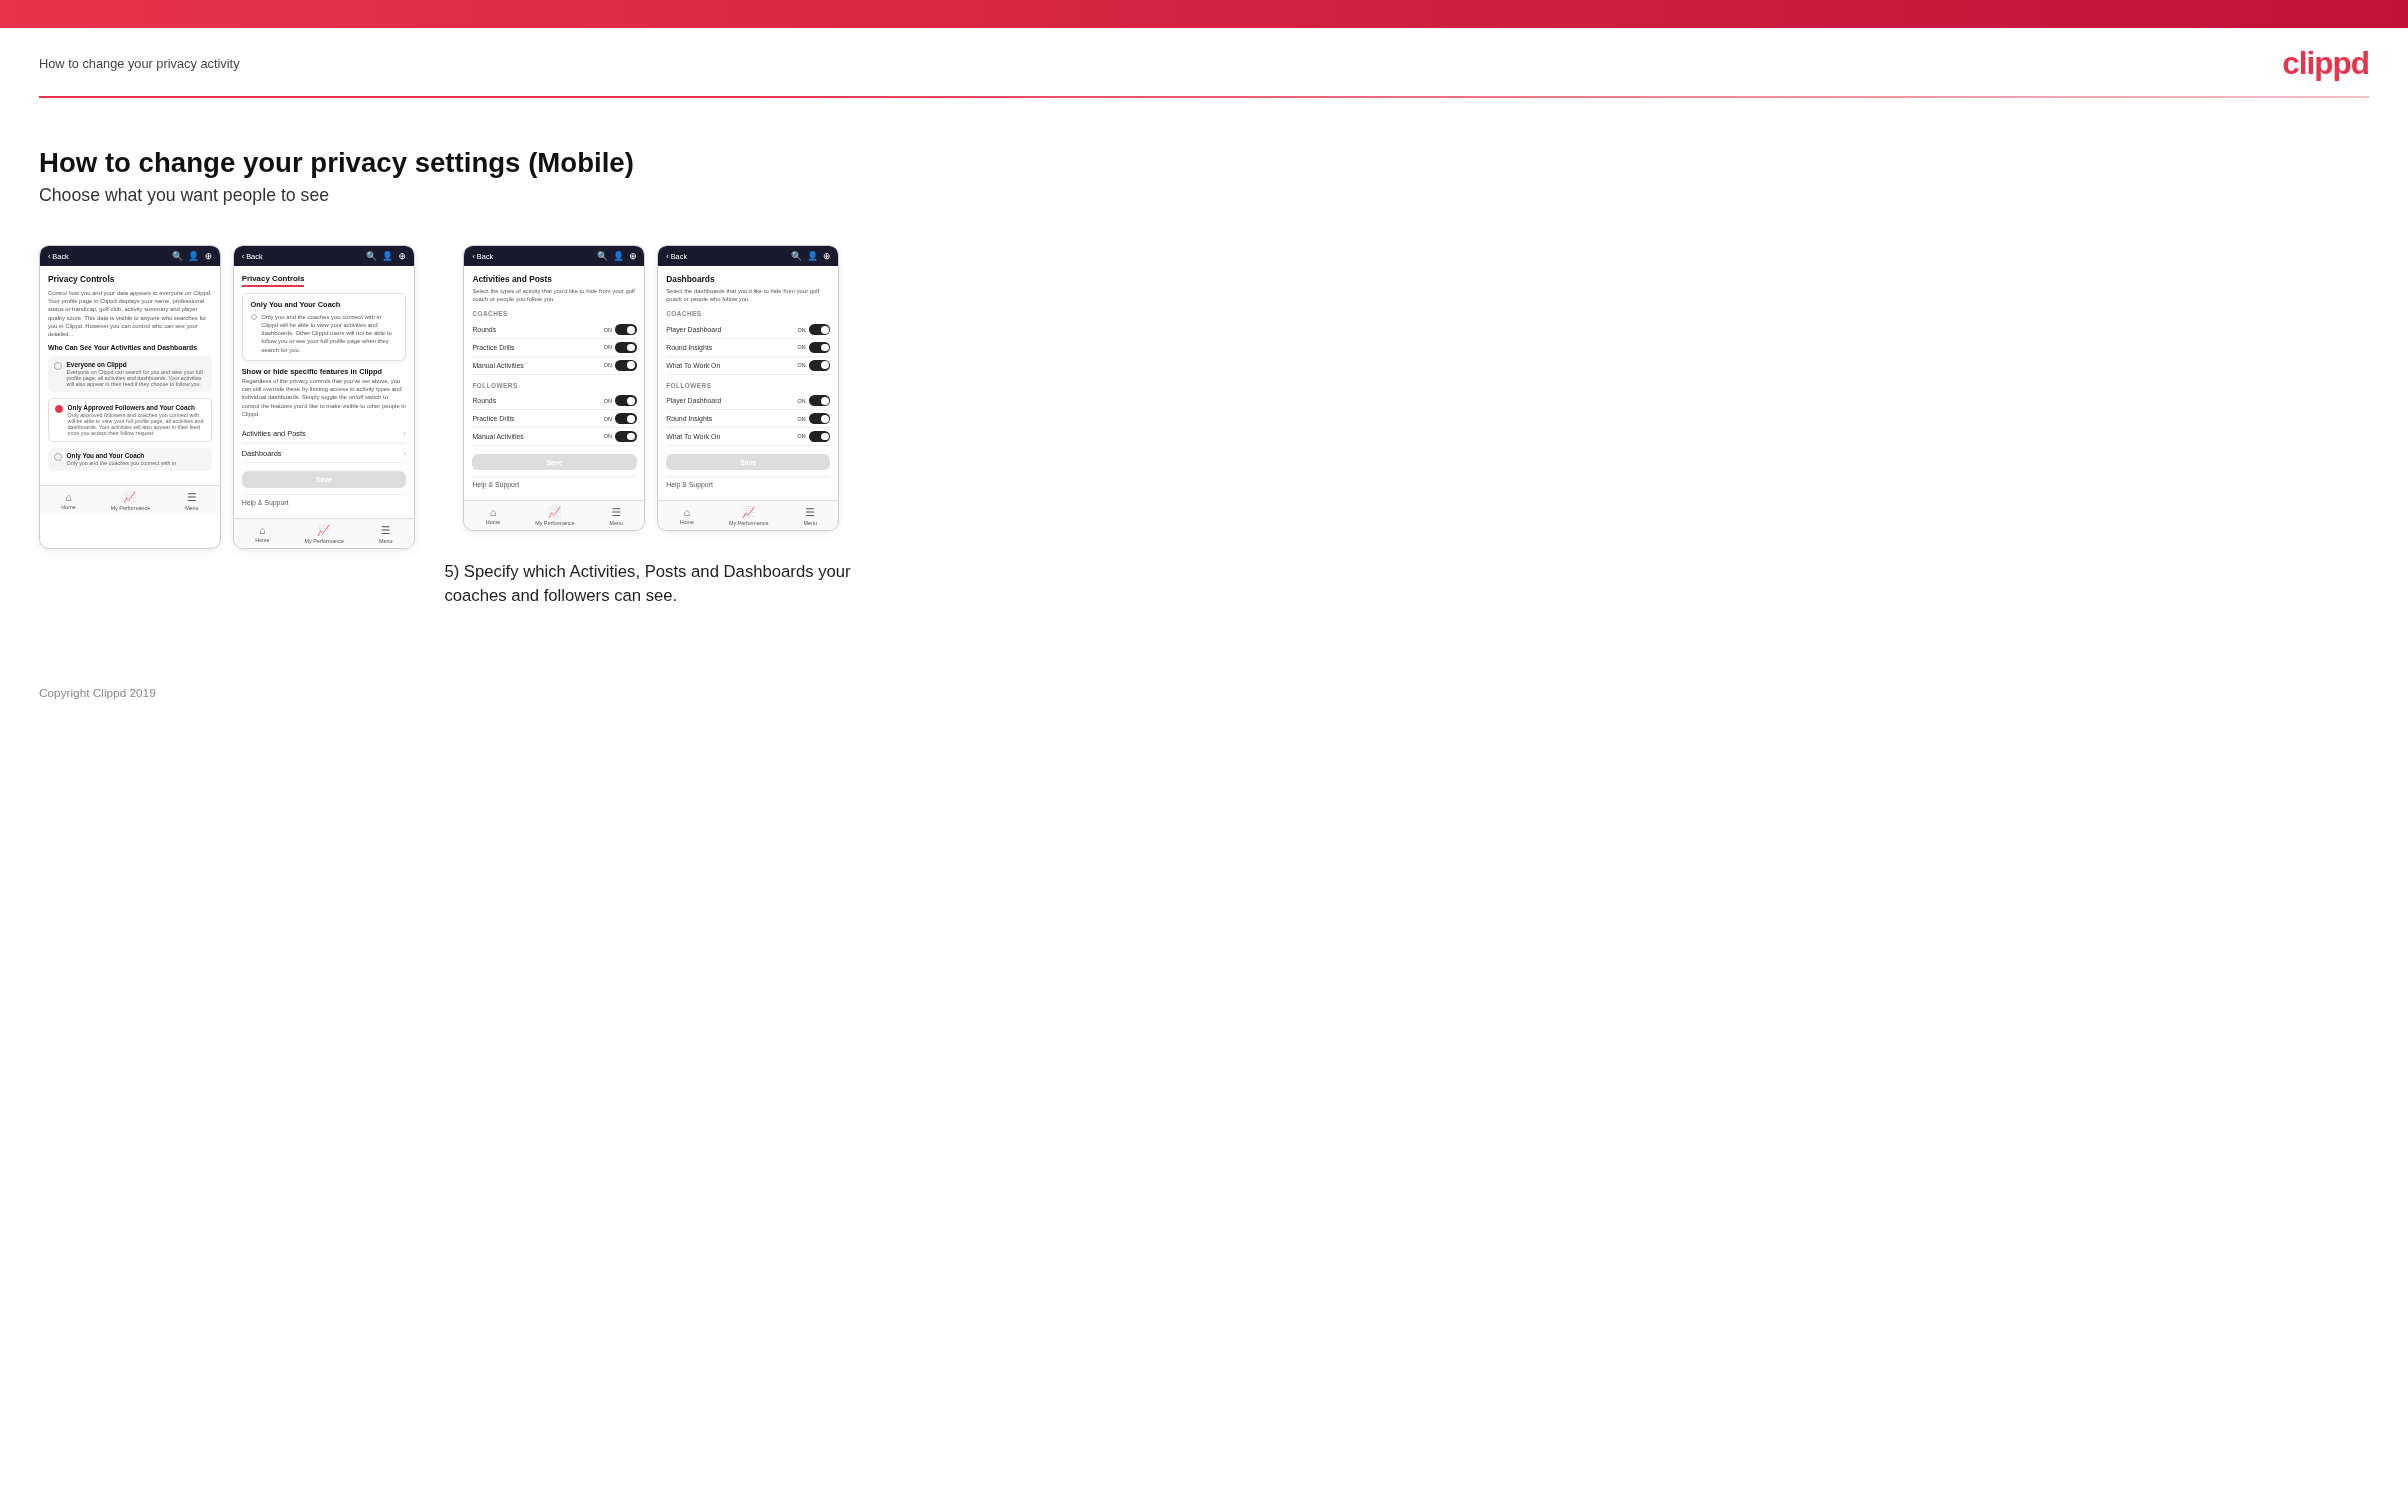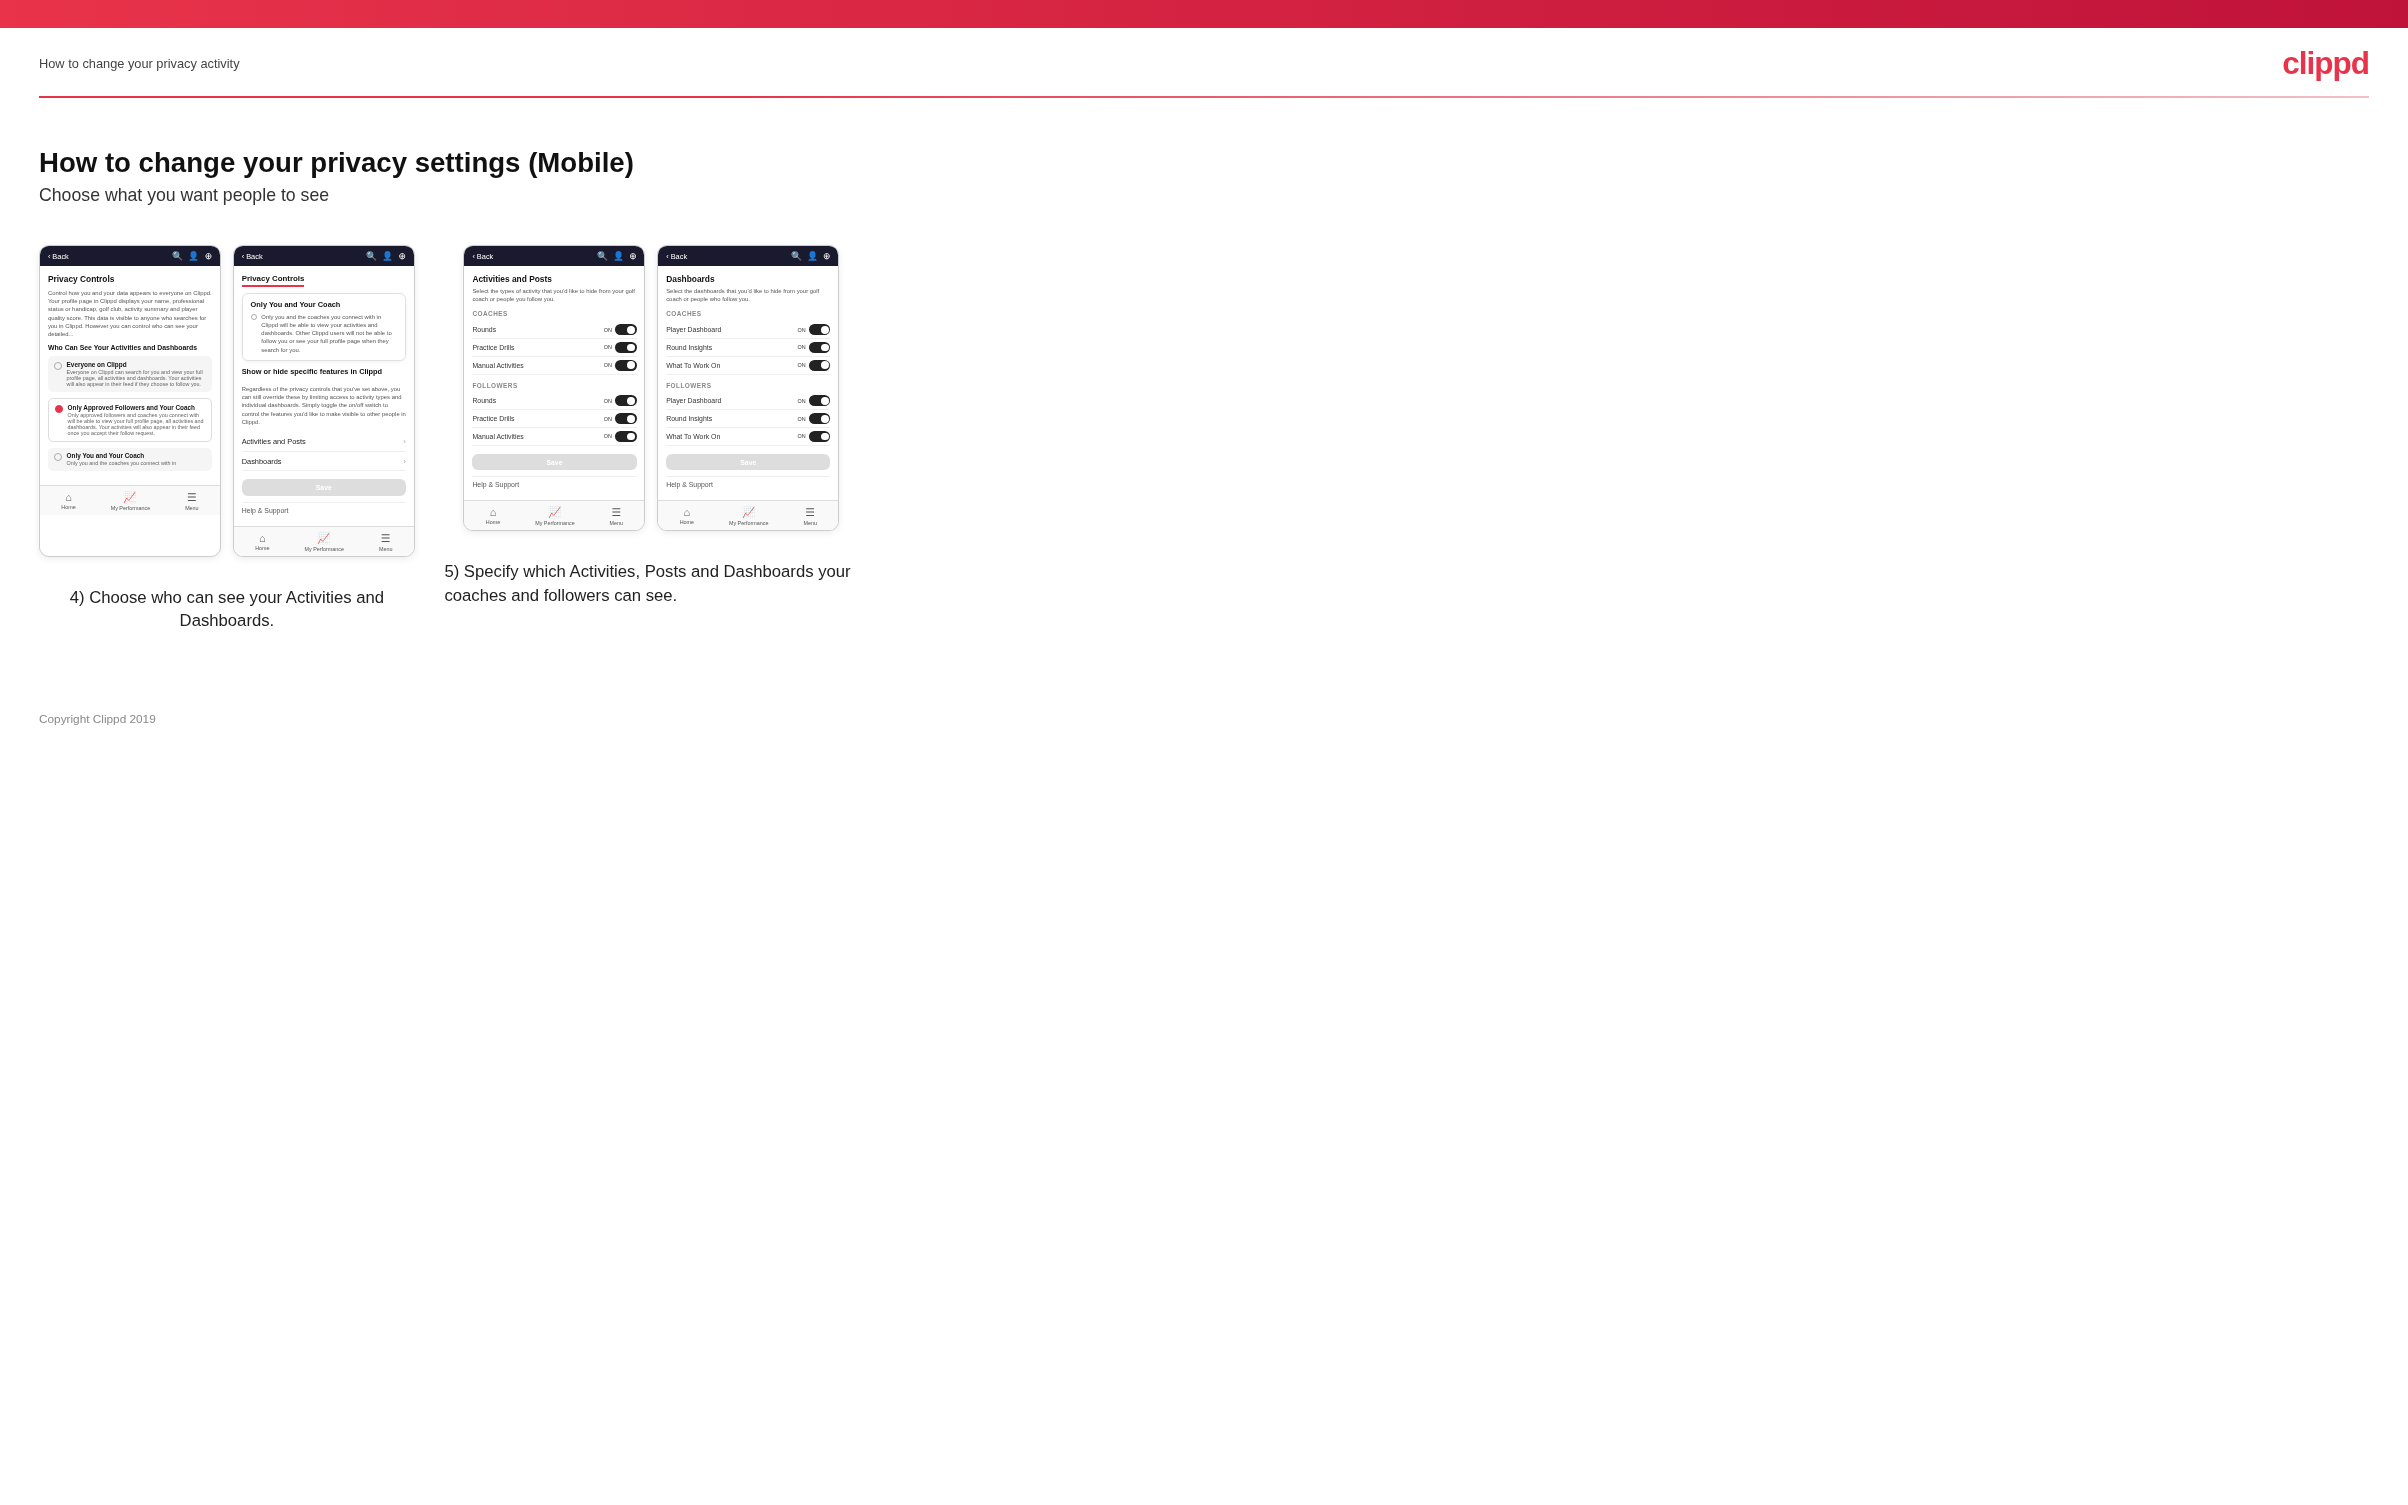--- a/index.html
+++ b/index.html
@@ -435,21 +435,21 @@
             
             <div class="popup-box">
               <div class="popup-title">Only You and Your Coach</div>
               <div class="popup-option">
                 <div class="radio-dot" style="margin-top:1px;width:6.9px;height:6.9px;"></div>
                 <div class="popup-text">Only you and the coaches you connect with in Clippd will be able to view your activities and dashboards. Other Clippd users will not be able to follow you or see your full profile page when they search for you.</div>
               </div>
             </div>
 
             
-            <div style="font-size:7.4px;font-weight:700;color:#111;margin-bottom:9px;">Show or hide specific features in Clippd</div>
+            <div style="font-size:7.4px;font-weight:700;color:#111;margin-bottom:1px;">Show or hide specific features in Clippd</div>
             <div class="phone-text">Regardless of the privacy controls that you've set above, you can still override these by limiting access to activity types and individual dashboards. Simply toggle the on/off switch to control the features you'd like to make visible to other people in Clippd.</div>
 
             
             <div class="menu-item">
               <span class="menu-item-label">Activities and Posts</span>
               <span class="menu-arrow">›</span>
             </div>
             <div class="menu-item">
               <span class="menu-item-label">Dashboards</span>
               <span class="menu-arrow">›</span>
@@ -470,21 +470,20 @@
               <span class="phone-nav-label">My Performance</span>
             </div>
             <div class="phone-nav-item">
               <span class="phone-nav-icon">☰</span>
               <span class="phone-nav-label">Menu</span>
             </div>
           </div>
         </div>
 
       </div>
-      <div class="caption-left">4) Choose who can see your Activities and Dashboards.</div>
     </div>
 
     <div class="right-group">
       <div class="screenshot-pair">
 
         <div class="phone-screen">
           <div class="phone-header">
             <div class="phone-header-back">
               <span>‹</span>
               <span> Back</span>

